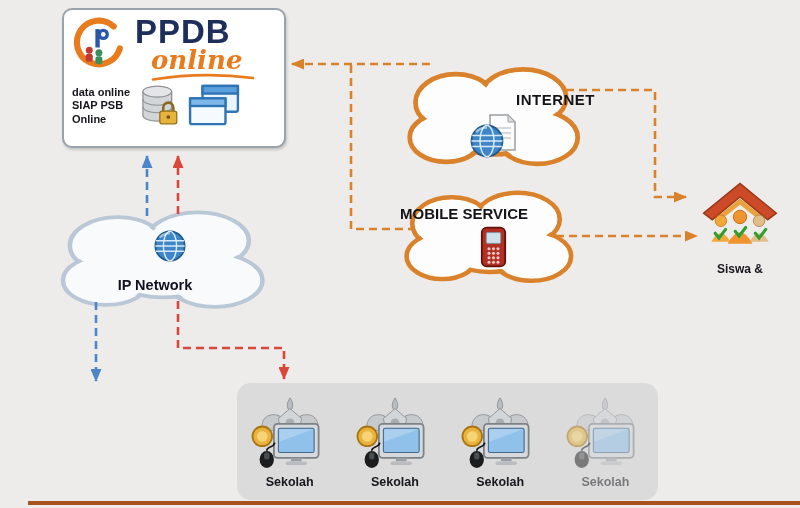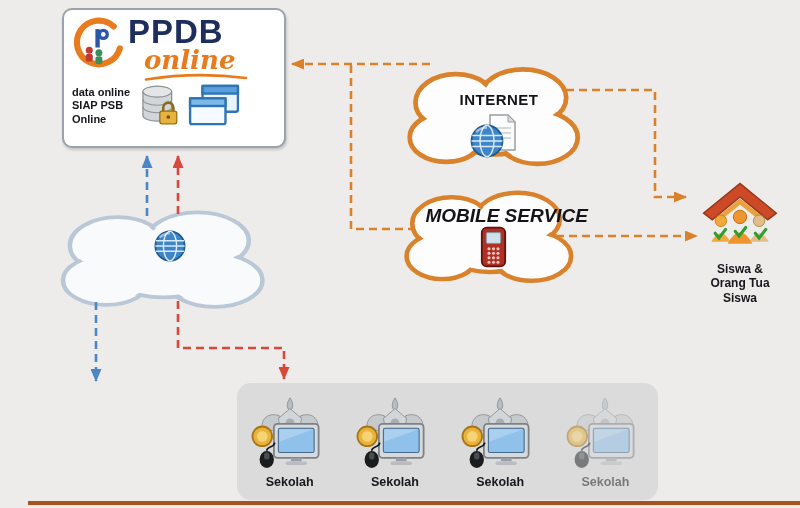--- a/index.html
+++ b/index.html
@@ -10,32 +10,32 @@
   .defs-svg{position:absolute;width:0;height:0;overflow:hidden;}
 
   .cloud{position:absolute;}
   .cloud-shape{position:absolute;left:0;top:0;width:100%;height:100%;}
   .cloud-label{position:absolute;z-index:2;font-weight:bold;color:#141418;}
   .cloud-icon{position:absolute;z-index:2;}
 
   .datacenter{position:absolute;left:62px;top:8px;width:224px;height:140px;background:#ffffff;
     border:2px solid #9aa2ab;border-radius:10px;z-index:4;box-shadow:1px 2px 3px rgba(0,0,0,.18);overflow:hidden;}
   .logo-row{display:flex;align-items:flex-start;padding:6px 6px 0 6px;}
-  .logo-text{margin-left:2px;}
+  .logo-text{margin-left:9px;}
   .logo-ppdb{font-size:33px;font-weight:bold;color:#1d2d5c;letter-spacing:1px;line-height:.95;}
   .logo-online{font-family:"DejaVu Serif",serif;font-style:italic;font-weight:bold;font-size:26px;color:#e87b1e;line-height:1;margin-left:16px;}
   .online-underline{margin-left:16px;display:block;}
   .dc-row{display:flex;align-items:center;gap:7px;padding:0 8px;margin-top:1px;}
   .dc-caption{font-size:11px;font-weight:bold;color:#16161c;line-height:1.25;}
 
   .cloud-internet{left:403px;top:60px;width:192px;height:118px;z-index:2;}
-  .cloud-internet .cloud-label{top:31px;left:0;width:100%;text-align:center;font-size:15px;letter-spacing:.5px;}
+  .cloud-internet .cloud-label{top:31px;left:0;width:100%;text-align:right;font-size:15px;letter-spacing:.5px;}
   .cloud-internet .cloud-icon{left:66px;top:54px;}
   .cloud-mobile{left:400px;top:184px;width:188px;height:110px;z-index:2;}
-  .cloud-mobile .cloud-label{top:21px;left:0;width:100%;text-align:right;font-size:19px;font-style:italic;}
+  .cloud-mobile .cloud-label{top:21px;left:0;width:100%;text-align:left;font-size:15px;}
   .cloud-mobile .cloud-icon{left:80px;top:42px;}
   .cloud-ip{left:55px;top:203px;width:228px;height:118px;z-index:2;}
   .cloud-ip .cloud-label{top:74px;left:10px;width:180px;text-align:center;font-size:14.5px;color:#10101e;}
   .cloud-ip .cloud-icon{left:98px;top:26px;}
 
   .siswa-node{position:absolute;left:694px;top:180px;width:92px;z-index:2;text-align:center;}
   .siswa-label{font-size:12px;font-weight:bold;color:#16161c;line-height:1.2;margin-top:6px;}
 
   .dinas-node{position:absolute;left:52px;top:388px;width:110px;z-index:2;display:flex;flex-direction:column;align-items:center;}
   .node-label{font-size:12.5px;font-weight:bold;color:#16161c;margin-top:2px;white-space:nowrap;}
@@ -237,20 +237,21 @@
         <ellipse cx="95" cy="64" rx="52" ry="36"></ellipse>
       </g>
       <g fill="#f8fafc">
         <ellipse cx="55" cy="45" rx="39" ry="27"></ellipse>
           <ellipse cx="125" cy="40" rx="42" ry="27"></ellipse>
         <ellipse cx="45" cy="82" rx="35" ry="23"></ellipse>
           <ellipse cx="140" cy="82" rx="39" ry="25"></ellipse>
         <ellipse cx="95" cy="64" rx="49" ry="33"></ellipse>
       </g>
     </svg>
+    <div class="cloud-label">IP Network</div>
     <svg class="cloud-icon" width="34" height="34" viewBox="0 0 36 36">
       <use href="#sym-globe"></use>
     </svg>
   </div>
 
   <div class="siswa-node">
     <svg width="88" height="72" viewBox="0 0 92 74">
       <path d="M8 34 L46 3 L84 34 L75 41 L46 17 L17 41 Z" fill="#cc4a28" stroke="#993517" stroke-width="1.5"></path>
       <path d="M22 41 L46 22 L70 41" stroke="#e8a13c" stroke-width="5" fill="none"></path>
       <path d="M16 64 Q26 46 36 64 Z" fill="#f2a93b"></path>
@@ -260,21 +261,20 @@
       <path d="M33 66 Q46 42 59 66 Z" fill="#ef9530"></path>
       <circle cx="46" cy="38" r="7" fill="#ef9530" stroke="#c06f12"></circle>
       <g stroke="#2f9e2f" stroke-width="3.2" fill="none" stroke-linecap="round">
         <path d="M20 55 l4 5 l7 -9"></path>
         <path d="M41 53 l4 5 l7 -9"></path>
         <path d="M62 55 l4 5 l7 -9"></path>
       </g>
     </svg>
     <div class="siswa-label">
       <div>Siswa &amp;</div>
-      <div>Orang Tua Siswa</div>
     </div>
   </div>
 
 
   <div class="sekolah-group">
     <div class="sekolah-node">
       <svg width="82" height="76" viewBox="0 0 90 85">
           <use href="#sym-computer"></use>
         </svg>
       <div class="node-label">Sekolah</div>

